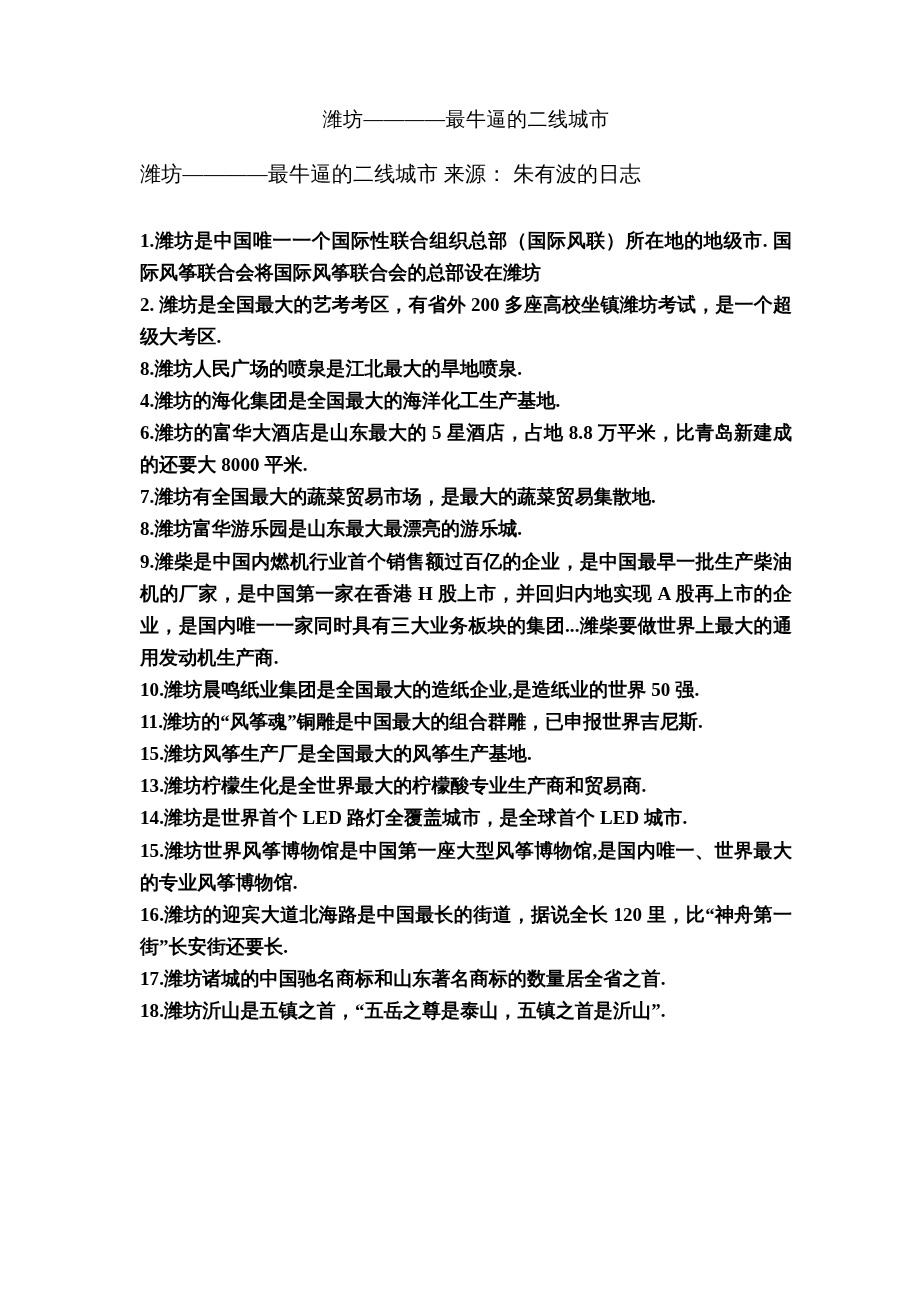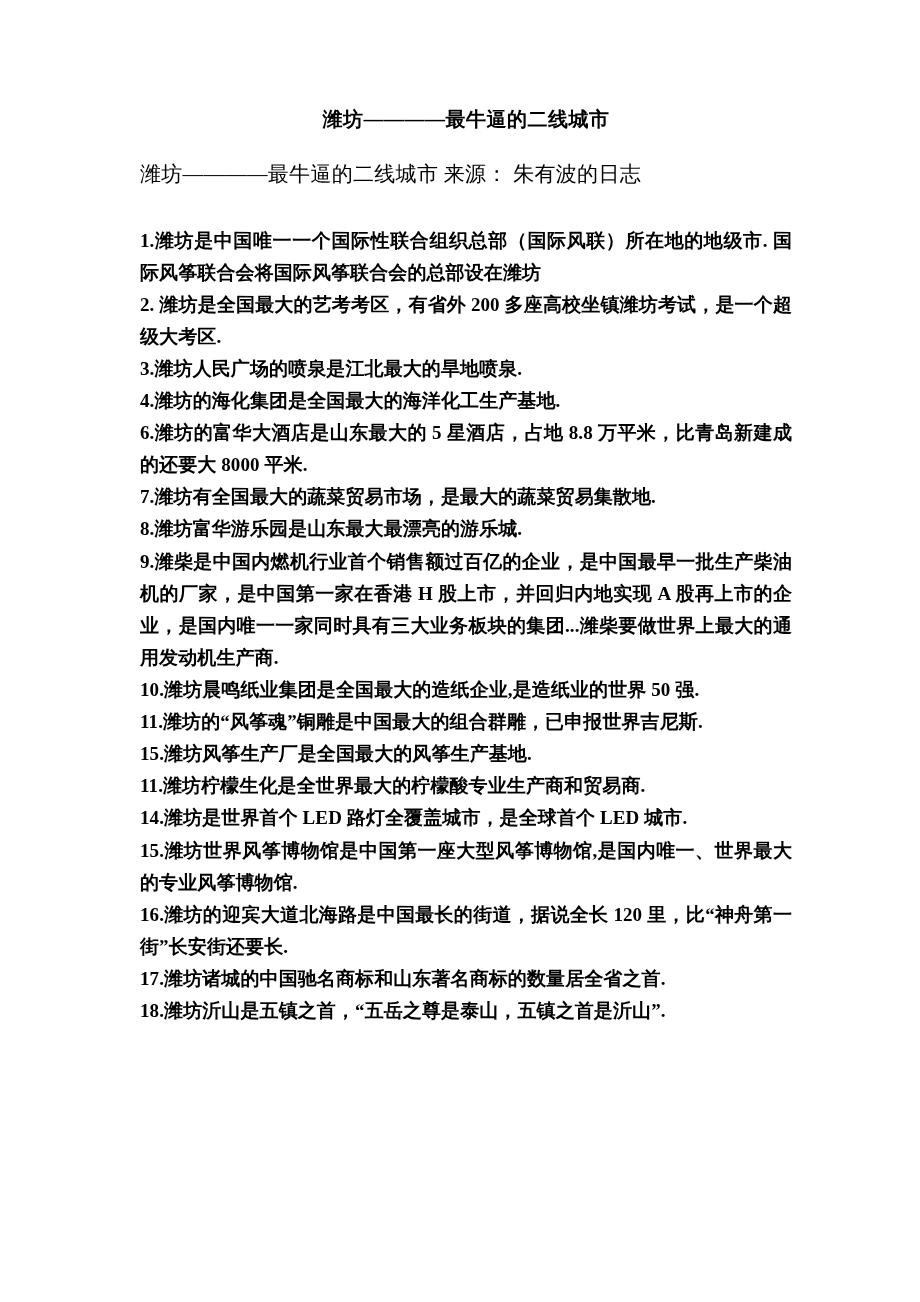--- a/index.html
+++ b/index.html
@@ -17,21 +17,21 @@
   .page {
     width: 920px;
     height: 1302px;
     box-sizing: border-box;
     padding: 105px 128px 0 140px;
     position: relative;
   }
   .doc-title {
     text-align: center;
     font-size: 20px;
-    font-weight: bold;
+    font-weight: normal;
     letter-spacing: 0.5px;
     margin: 0 0 26px 0;
     line-height: 1.4;
   }
   .subtitle {
     font-size: 21px;
     line-height: 1.5;
     margin: 0 0 34px 0;
     text-align: left;
     letter-spacing: 0.3px;
@@ -53,29 +53,29 @@
 </style>
 </head>
 <body>
 
 <div class="page">
   <h1 class="doc-title">潍坊————最牛逼的二线城市</h1>
   <p class="subtitle">潍坊————最牛逼的二线城市 来源： 朱有波的日志</p>
   <ul class="body-list">
     <li>1.潍坊是中国唯一一个国际性联合组织总部（国际风联）所在地的地级市. 国际风筝联合会将国际风筝联合会的总部设在潍坊</li>
     <li>2. 潍坊是全国最大的艺考考区，有省外 200 多座高校坐镇潍坊考试，是一个超级大考区.</li>
-    <li>3.潍坊人民广场的喷泉是江北最大的旱地喷泉.</li>
+    <li>8.潍坊人民广场的喷泉是江北最大的旱地喷泉.</li>
     <li>4.潍坊的海化集团是全国最大的海洋化工生产基地.</li>
     <li>6.潍坊的富华大酒店是山东最大的 5 星酒店，占地 8.8 万平米，比青岛新建成的还要大 8000 平米.</li>
     <li>7.潍坊有全国最大的蔬菜贸易市场，是最大的蔬菜贸易集散地.</li>
     <li>8.潍坊富华游乐园是山东最大最漂亮的游乐城.</li>
     <li>9.潍柴是中国内燃机行业首个销售额过百亿的企业，是中国最早一批生产柴油机的厂家，是中国第一家在香港 H 股上市，并回归内地实现 A 股再上市的企业，是国内唯一一家同时具有三大业务板块的集团...潍柴要做世界上最大的通用发动机生产商.</li>
     <li>10.潍坊晨鸣纸业集团是全国最大的造纸企业,是造纸业的世界 50 强.</li>
     <li>11.潍坊的“风筝魂”铜雕是中国最大的组合群雕，已申报世界吉尼斯.</li>
     <li>15.潍坊风筝生产厂是全国最大的风筝生产基地.</li>
-    <li>11.潍坊柠檬生化是全世界最大的柠檬酸专业生产商和贸易商.</li>
+    <li>13.潍坊柠檬生化是全世界最大的柠檬酸专业生产商和贸易商.</li>
     <li>14.潍坊是世界首个 LED 路灯全覆盖城市，是全球首个 LED 城市.</li>
     <li>15.潍坊世界风筝博物馆是中国第一座大型风筝博物馆,是国内唯一、世界最大的专业风筝博物馆.</li>
     <li>16.潍坊的迎宾大道北海路是中国最长的街道，据说全长 120 里，比“神舟第一街”长安街还要长.</li>
     <li>17.潍坊诸城的中国驰名商标和山东著名商标的数量居全省之首.</li>
     <li>18.潍坊沂山是五镇之首，“五岳之尊是泰山，五镇之首是沂山”.</li>
   </ul>
 </div>
 
 </body></html>

